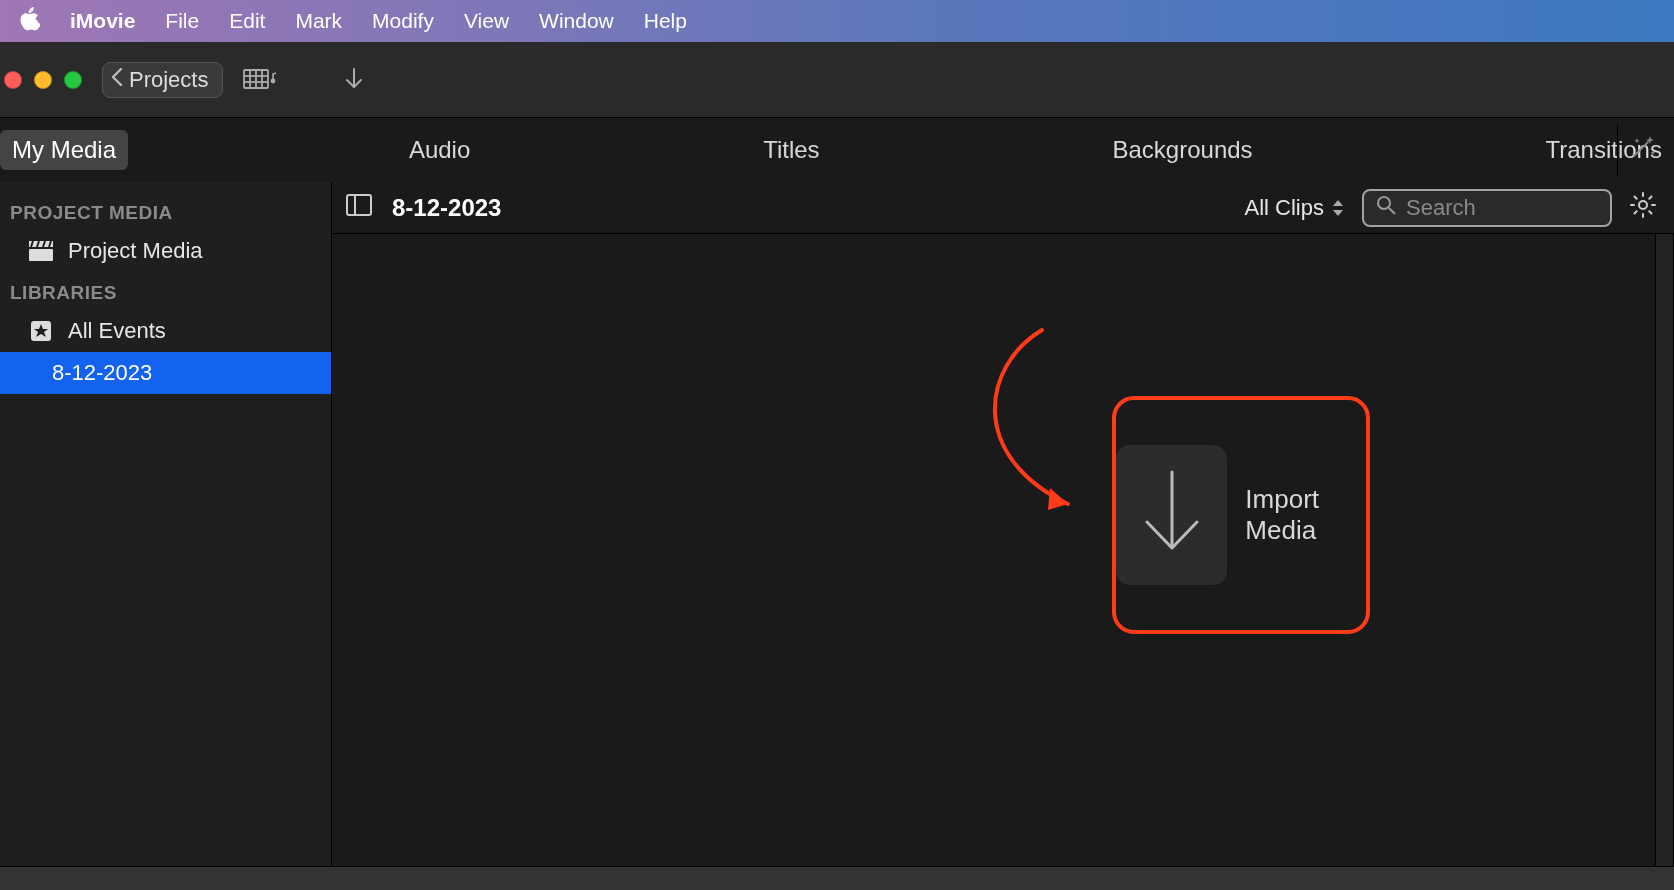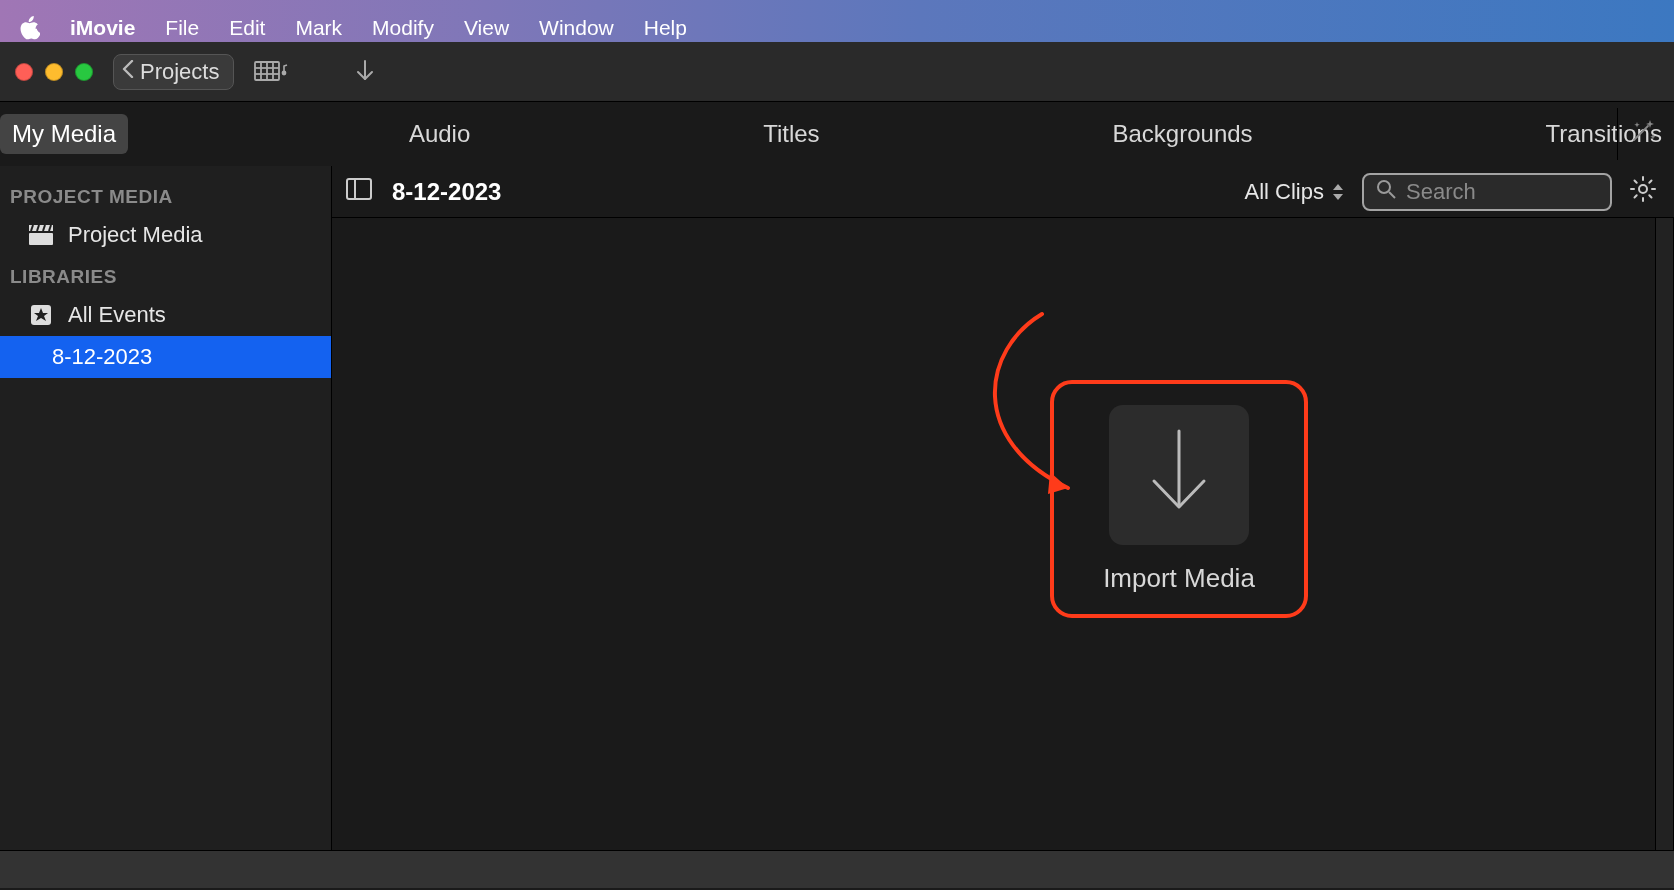--- a/index.html
+++ b/index.html
@@ -11,37 +11,37 @@
     height: 890px;
     overflow: hidden;
     font-size: 20px;
   }
 
   
   .menubar {
     height: 42px;
     background: linear-gradient(90deg, #a076b5 0%, #7f77b8 29%, #5c77bc 55%, #3c78c1 100%);
     display: flex;
-    align-items: flex-start;
+    align-items: center;
     padding: 16px 18px;
     gap: 30px;
     color: #fff;
     font-size: 21px;
   }
   .menubar .apple { font-size: 24px; line-height: 1; }
   .menubar .app-name { font-weight: 700; }
   .menubar .menuitem { cursor: default; }
 
   
   .window {
     background: #2a2a2a;
-    height: 60px;
+    height: 76px;
     display: flex;
     align-items: center;
-    padding: 0 15px;
+    padding: 0 4px;
     gap: 20px;
     border-bottom: 1px solid #000;
   }
   .traffic { display: flex; gap: 12px; align-items: center; }
   .traffic .dot { width: 18px; height: 18px; border-radius: 50%; }
   .dot.red { background:#ff5f57; box-shadow: inset 0 0 0 1px rgba(0,0,0,.25);}
   .dot.yellow { background:#febc2e; box-shadow: inset 0 0 0 1px rgba(0,0,0,.25);}
   .dot.green { background:#28c840; box-shadow: inset 0 0 0 1px rgba(0,0,0,.25);}
 
   .back-pill {
@@ -172,27 +172,26 @@
     border-right:1px solid #000;
   }
   .scroll-gutter {
     position:absolute; right:0; top:0; bottom:0; width:18px;
     background:#222;
     border-left:1px solid #000;
   }
 
   .import-box {
     position:absolute;
-    left:718px; top:162px;
+    left:780px; top:162px;
     width:258px; height:238px;
     border:4px solid #ff3b1a;
     border-radius:22px;
     background:transparent;
     display:flex;
-    flex-direction:column;
     align-items:center;
     justify-content:center;
     gap:18px;
   }
   .import-tile {
     width:140px; height:140px;
     background:#2c2c2c;
     border-radius:14px;
     display:flex; align-items:center; justify-content:center;
   }

